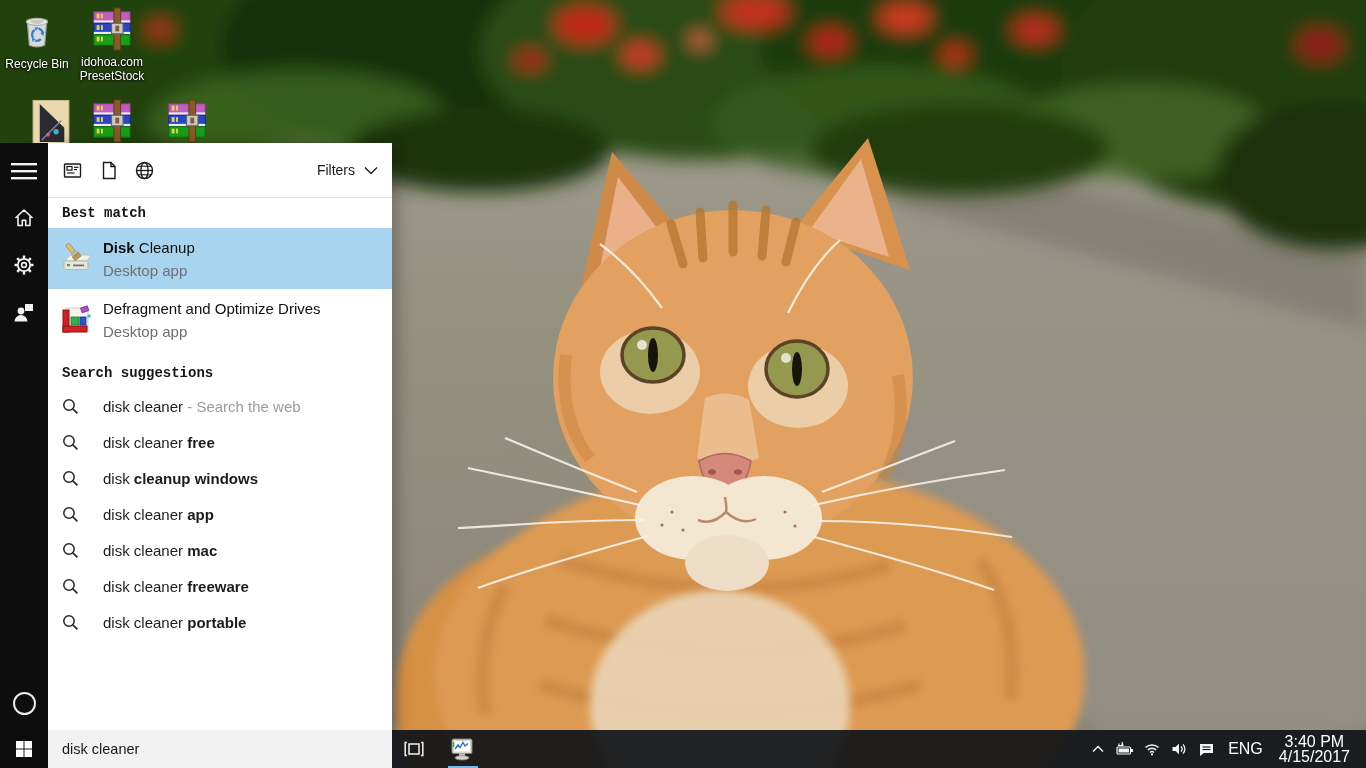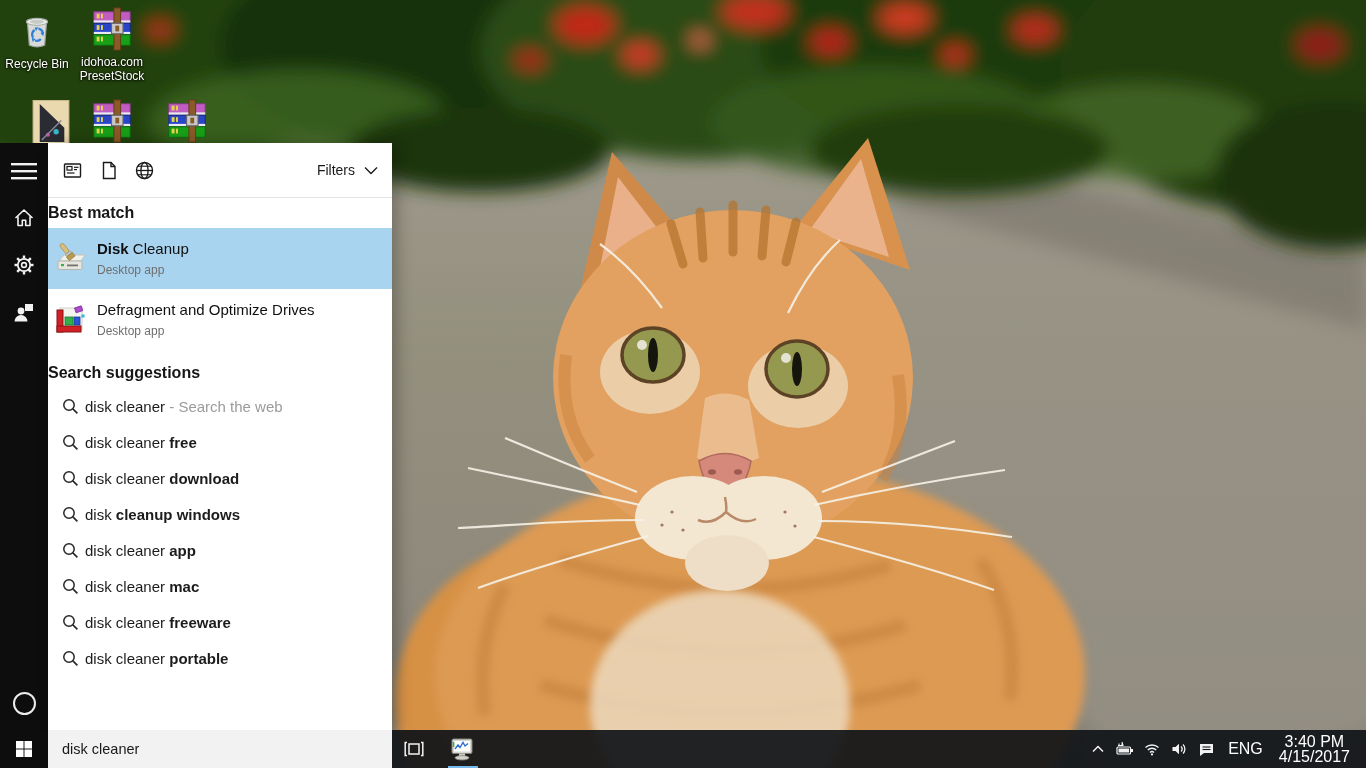--- a/index.html
+++ b/index.html
@@ -15,29 +15,29 @@
   
   .search-sidebar{position:absolute;left:0;top:143px;width:48px;height:587px;background:#0d0d0d;z-index:5;}
   .side-btn{position:absolute;left:0;width:48px;height:40px;display:flex;align-items:center;justify-content:center;}
   .cortana-ring{width:19px;height:19px;border:2.5px solid #ececec;border-radius:50%;}
 
   .search-panel{position:absolute;left:48px;top:143px;width:344px;height:587px;background:#fff;z-index:5;
     box-shadow:6px 0 14px rgba(0,0,0,.25);}
   .panel-header{height:55px;display:flex;align-items:center;padding:0 14px;gap:15px;
     border-bottom:1px solid #e3e3e3;box-sizing:border-box;}
   .filters-btn{margin-left:auto;display:flex;align-items:center;gap:9px;font-size:14px;color:#191919;}
-  .section-label{font-size:16px;font-weight:700;color:#161616;height:30px;display:flex;
-    align-items:center;padding-left:0;box-sizing:border-box;}
-  .result-row{height:61px;display:flex;align-items:center;padding-left:6px;gap:11px;box-sizing:border-box;}
+  .section-label{font-size:14px;font-weight:700;color:#161616;height:30px;display:flex;
+    align-items:center;padding-left:14px;box-sizing:border-box;font-family:Liberation Mono, monospace;}
+  .result-row{height:61px;display:flex;align-items:center;padding-left:12px;gap:11px;box-sizing:border-box;}
   .result-row.selected{background:#a9d4ef;}
   .result-icon{width:32px;height:32px;flex:none;}
   .result-title{font-size:15px;color:#101010;line-height:18px;}
-  .result-sub{font-size:12px;color:#6f6f6f;margin-top:5px;}
+  .result-sub{font-size:15px;color:#6f6f6f;margin-top:5px;}
   .sugg-spacer{height:8px;}
-  .sugg-row{height:36px;display:flex;align-items:center;padding-left:14px;gap:6px;
+  .sugg-row{height:36px;display:flex;align-items:center;padding-left:14px;gap:24px;
     font-size:15px;color:#1c1c1c;box-sizing:border-box;}
   .sugg-row b{font-weight:700;}
   .sugg-row .note{color:#9b9b9b;}
 
   
   .taskbar{position:absolute;left:0;bottom:0;width:1366px;height:38px;background:rgba(17,20,25,.93);z-index:10;}
   .start-btn{position:absolute;left:0;top:0;width:48px;height:38px;display:flex;align-items:center;
     justify-content:center;background:#0d0d0d;}
   .tb-search{position:absolute;left:48px;top:0;width:344px;height:38px;border:none;outline:none;
     background:#f2f2f2;color:#191919;font-size:14.5px;padding:0 0 0 14px;box-sizing:border-box;
@@ -433,26 +433,20 @@
     <div class="sugg-row">
       <svg width="17" height="17">
           <use href="#i-mag"></use>
         </svg>
       <div><span>disk cleaner </span><b>free</b><span class="note"></span></div>
     </div>
     <div class="sugg-row">
       <svg width="17" height="17">
           <use href="#i-mag"></use>
         </svg>
-      <div><span>disk cleaner </span><b>download</b><span class="note"></span></div>
-    </div>
-    <div class="sugg-row">
-      <svg width="17" height="17">
-          <use href="#i-mag"></use>
-        </svg>
       <div><span>disk </span><b>cleanup windows</b><span class="note"></span></div>
     </div>
     <div class="sugg-row">
       <svg width="17" height="17">
           <use href="#i-mag"></use>
         </svg>
       <div><span>disk cleaner </span><b>app</b><span class="note"></span></div>
     </div>
     <div class="sugg-row">
       <svg width="17" height="17">

